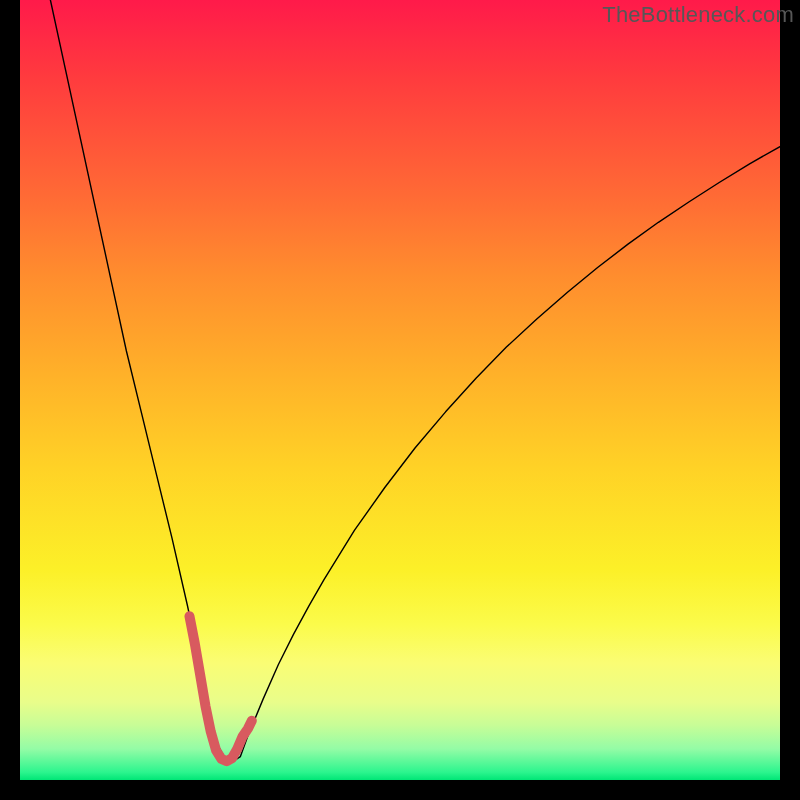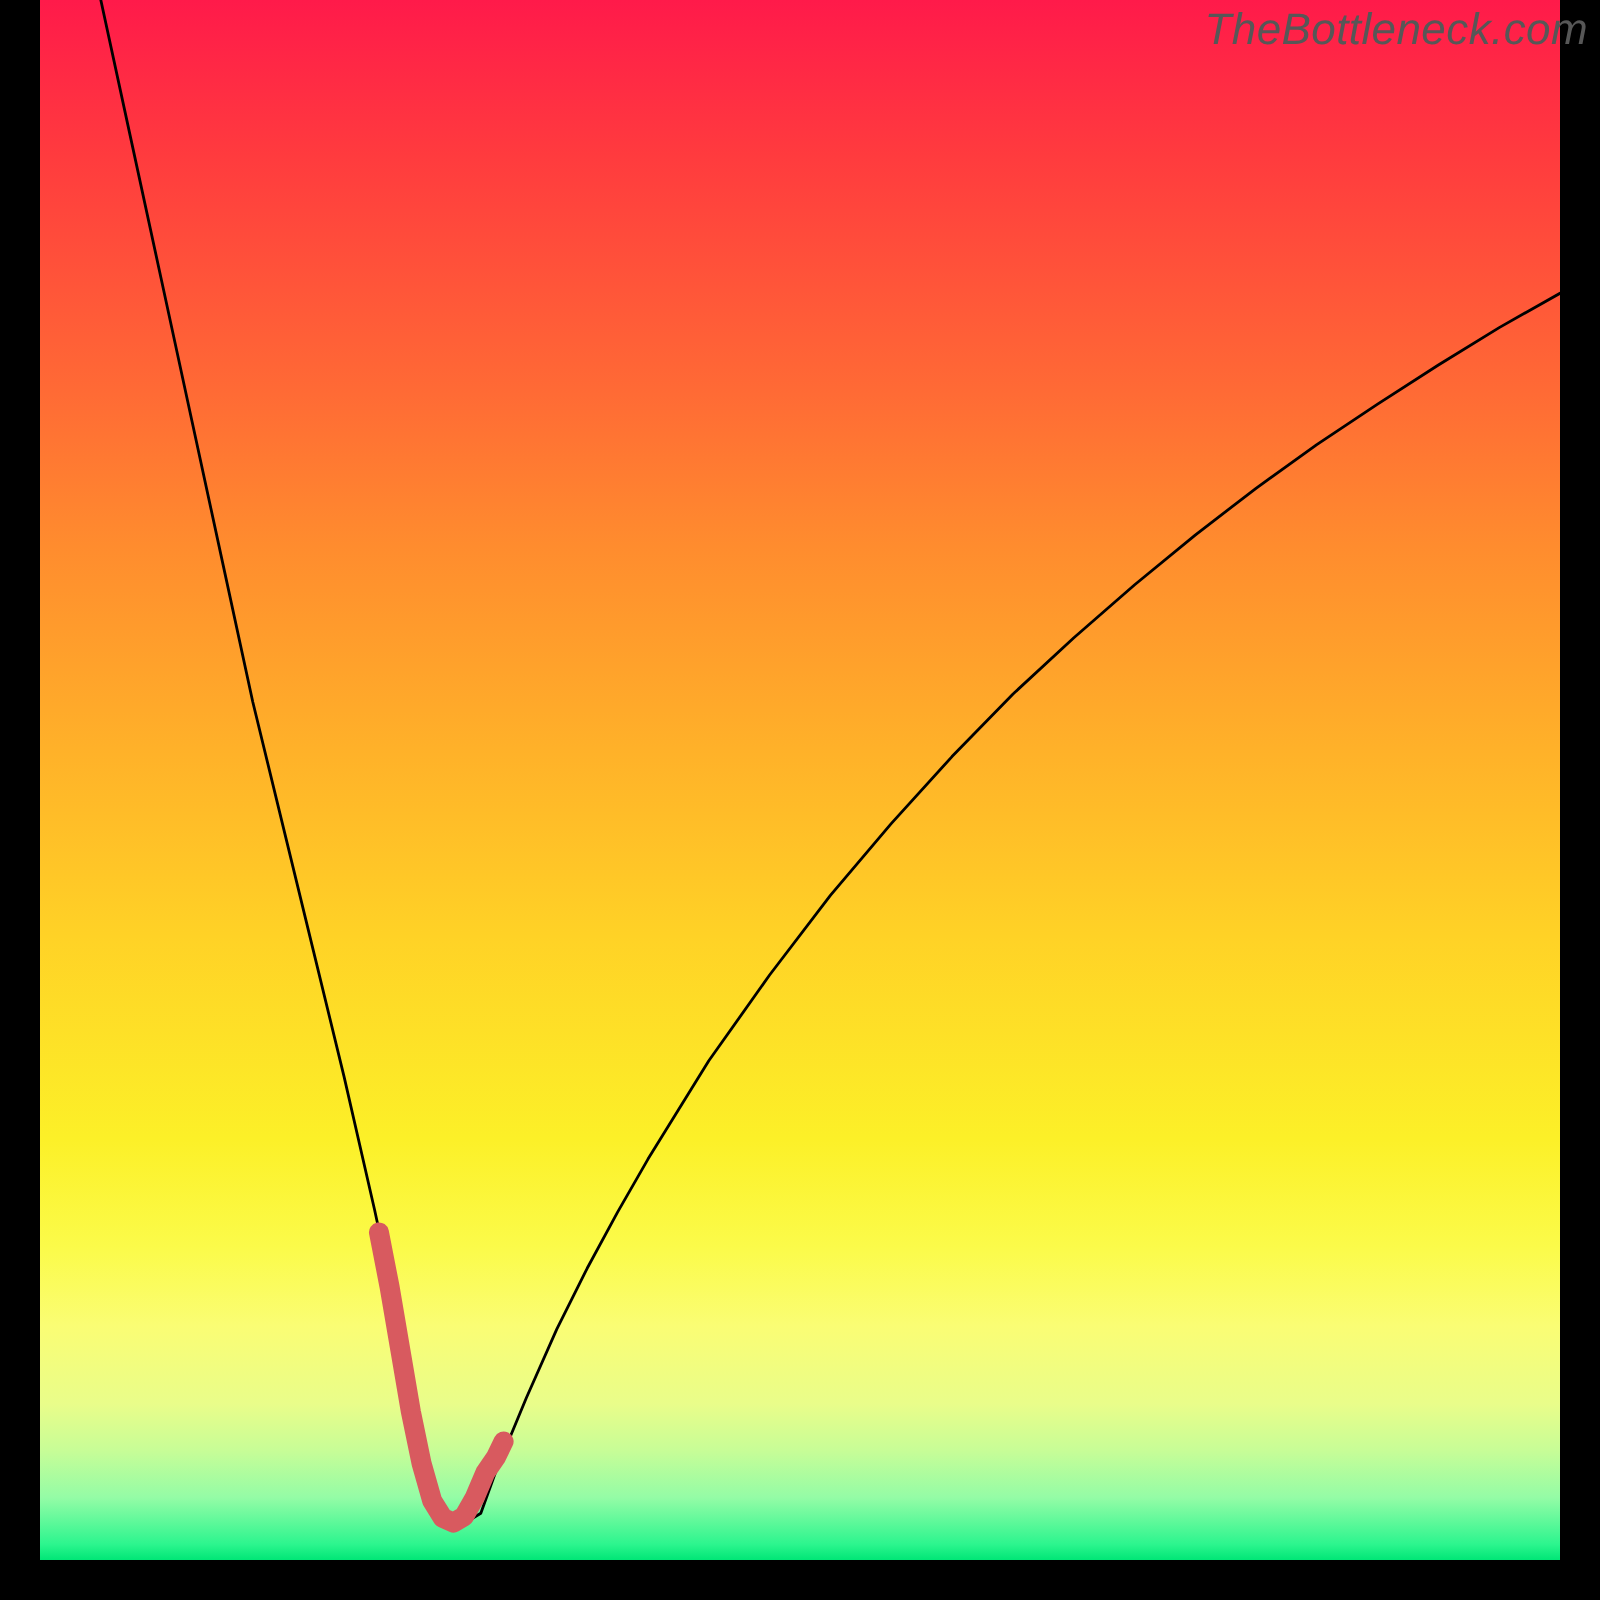--- a/index.html
+++ b/index.html
@@ -53,21 +53,20 @@
   }
   .watermark {
     position: absolute;
     top: 2px;
     right: 6px;
     font-size: 22px;
     font-weight: 500;
     color: #575757;
     letter-spacing: 0.2px;
     z-index: 5;
-    font-style: italic;
   }
   svg.plot {
     position: absolute;
     left: 20px;
     top: 0;
     width: 760px;
     height: 780px;
     z-index: 3;
   }
 </style>

